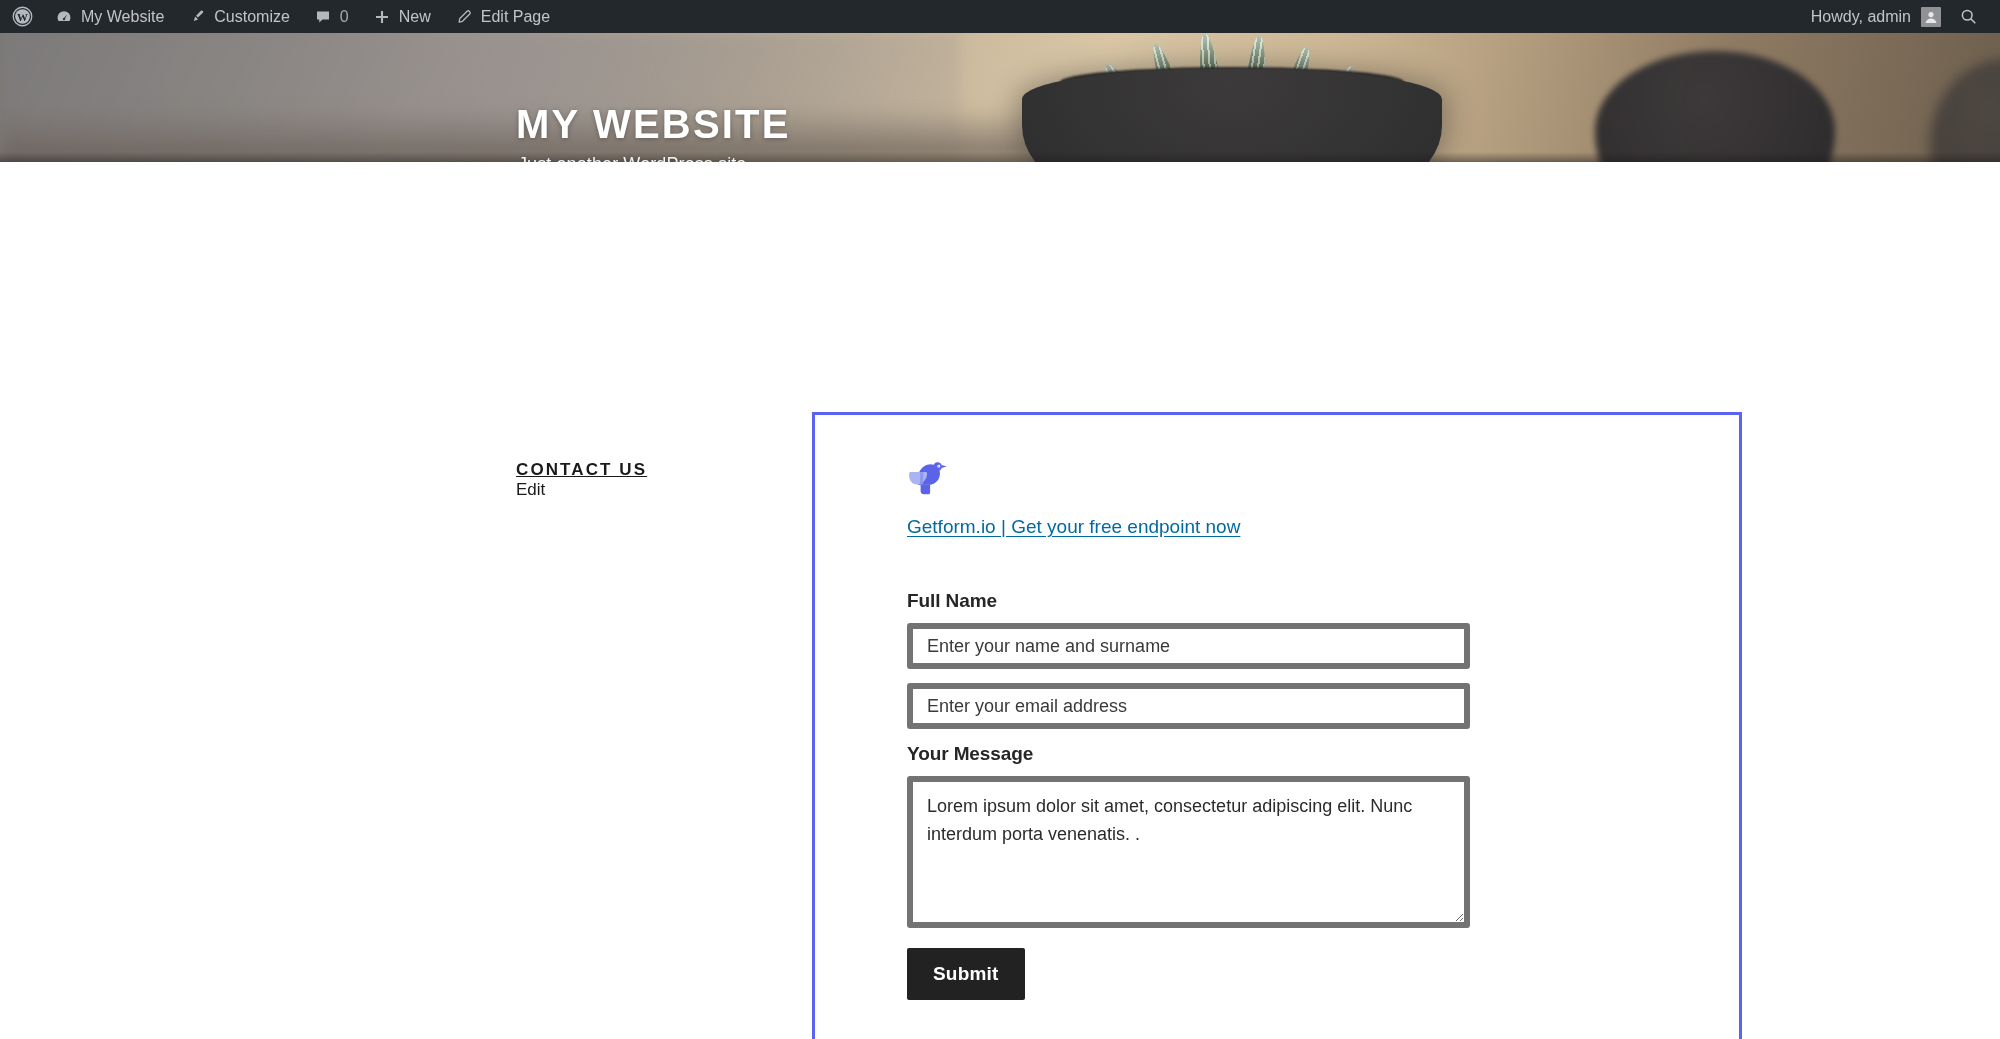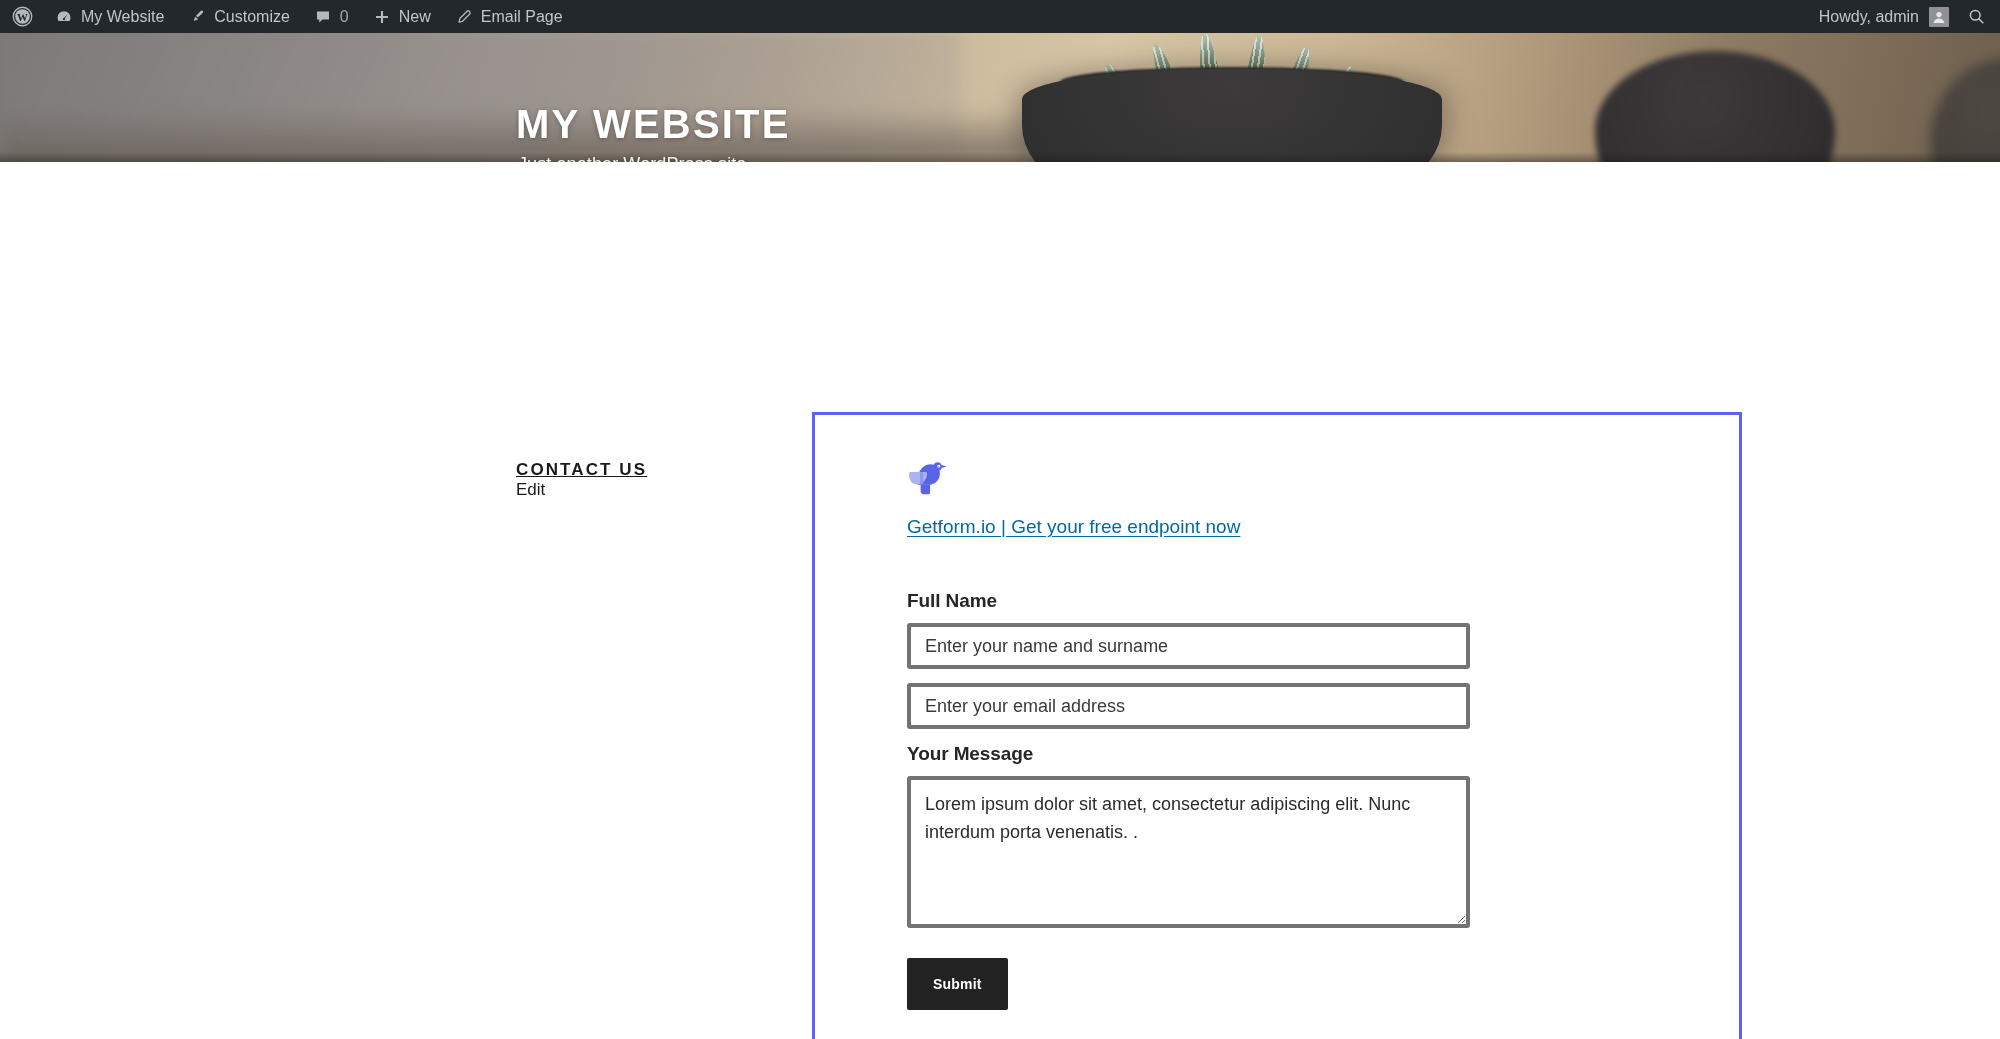--- a/index.html
+++ b/index.html
@@ -26,21 +26,21 @@
   }
   .ab-group { display: flex; align-items: center; height: 33px; }
   .ab-item {
     display: flex; align-items: center; gap: 8px;
     height: 33px; padding: 0 12px;
     color: #c3c4c7; text-decoration: none;
     font-size: 16px; line-height: 33px; white-space: nowrap;
   }
   .ab-logo { padding: 0 10px 0 12px; }
   .ab-spacer { flex: 1; }
-  .ab-right { display: flex; align-items: center; }
+  .ab-right { display: flex; align-items: center; padding-right: 8px; }
   .ab-howdy { display: flex; align-items: center; gap: 10px; padding: 0 10px; font-size: 16px; }
   .ab-avatar {
     width: 20px; height: 20px;
     background: #8f9194;
     display: inline-flex; align-items: center; justify-content: center;
     border-radius: 1px;
   }
   .ab-avatar svg { display:block; }
   .ab-search { padding: 0 14px 0 8px; display: flex; align-items: center; }
   .ab-icon { display: inline-flex; align-items: center; justify-content: center; }
@@ -219,43 +219,43 @@
     letter-spacing: -0.1px;
   }
   .gf-input,
   .gf-textarea {
     display: block;
     width: 563px;
     font-family: "Liberation Sans", sans-serif;
     font-size: 18px;
     color: #2b2b2b;
     background: #ffffff;
-    border: 4px solid #737373;
+    border: 6px solid #737373;
     border-radius: 3px;
     padding: 11px 14px;
     outline: none;
   }
   .gf-input { height: 46px; }
   .gf-input::placeholder,
   .gf-textarea::placeholder { color: #3a3a3a; opacity: 1; }
   .gf-field + .gf-field { margin-top: 14px; }
   .gf-textarea {
     height: 152px;
     line-height: 1.55;
     resize: vertical;
     overflow: hidden;
   }
   .gf-submit {
-    margin-top: 30px;
+    margin-top: 20px;
     background: #222222;
     color: #ffffff;
     border: none;
     border-radius: 2px;
     font-family: "Liberation Sans", sans-serif;
-    font-size: 14px;
+    font-size: 19px;
     font-weight: 700;
     padding: 0 26px;
     height: 52px;
     cursor: pointer;
     letter-spacing: .2px;
   }
 </style>
 </head>
 <body>
 
@@ -310,21 +310,21 @@
       </span>
       <span>New</span>
     </a>
 
     <a class="ab-item">
       <span class="ab-icon">
         <svg width="18" height="18" viewBox="0 0 24 24" aria-hidden="true">
           <path d="M18.9 4.4a2 2 0 0 0-2.8 0L6.4 14.1l-1 4.6 4.6-1 9.7-9.7a2 2 0 0 0 0-2.8z" fill="none" stroke="#b4b9be" stroke-width="1.7" stroke-linejoin="round"></path>
         </svg>
       </span>
-      <span>Email Page</span>
+      <span>Edit Page</span>
     </a>
   </div>
 
   <div class="ab-spacer"></div>
 
   <div class="ab-right">
     <a class="ab-howdy">
       <span>Howdy, admin</span>
       <span class="ab-avatar">
         <svg width="16" height="16" viewBox="0 0 24 24" aria-hidden="true">

